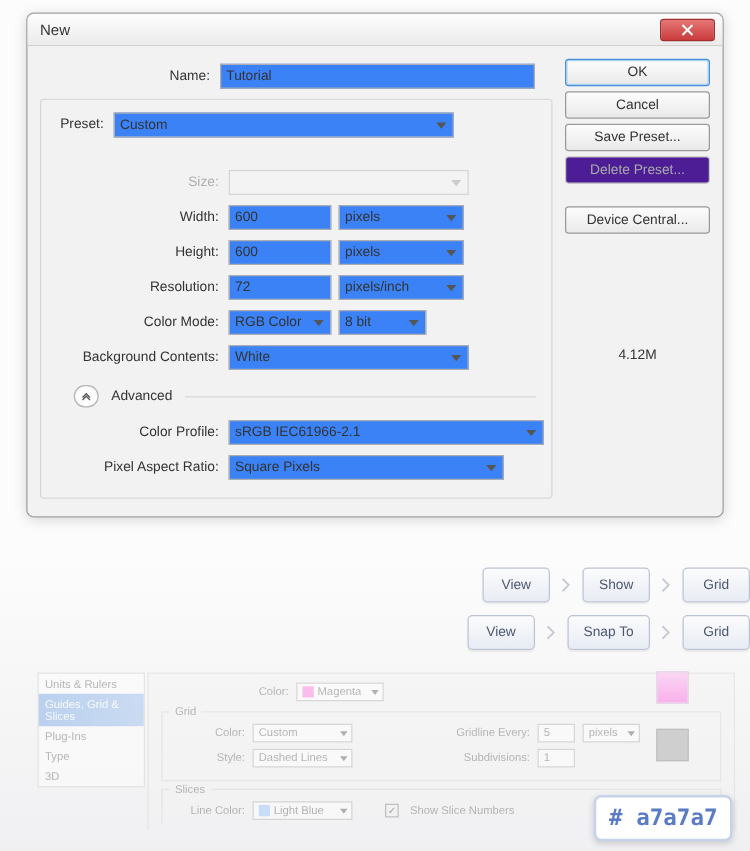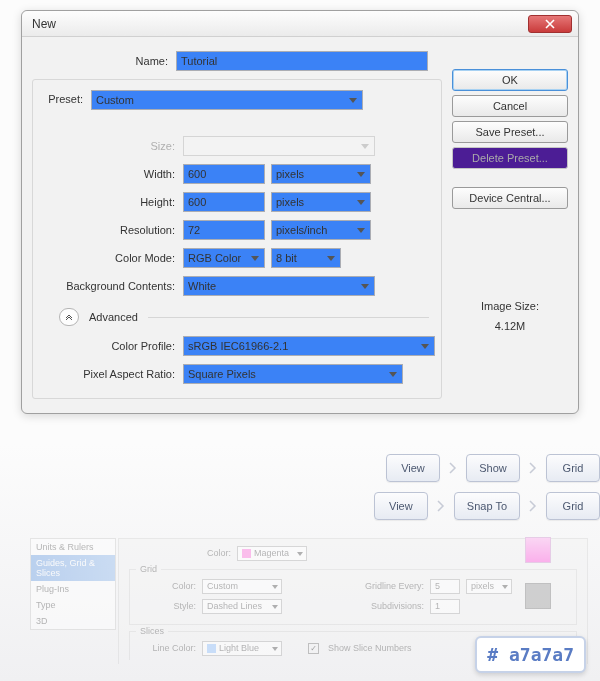--- a/index.html
+++ b/index.html
@@ -47,21 +47,21 @@
   .left-col { flex: 1; }
   .right-col { width: 116px; display: flex; flex-direction: column; gap: 4px; }
   .btn {
     height: 22px;
     background: linear-gradient(to bottom, #fdfdfd, #e9e9e9);
     border: 1px solid #9a9a9a;
     border-radius: 3px;
     display: flex; align-items: center; justify-content: center;
     font-size: 11px;
   }
-  .btn.default { border: 1px solid #4a90d9; box-shadow: 0 0 0 1px #a7d1f2 inset; margin-top: 22px; }
+  .btn.default { border: 1px solid #4a90d9; box-shadow: 0 0 0 1px #a7d1f2 inset; }
   .btn.disabled { color: #aaa; border-color: #c5c5c5; background: #4c1d95; }
   .form-row { display: flex; align-items: center; height: 28px; }
   .label { width: 144px; text-align: right; padding-right: 8px; color: #333; }
   .label.disabled { color: #b0b0b0; }
   .input, .select {
     height: 20px;
     background: #3b82f6;
     border: 1px solid #abadb3;
     padding: 0 4px;
     font: inherit;
@@ -261,21 +261,20 @@
       </div>
     </div>
     <div class="right-col">
       <div class="btn default">OK</div>
       <div class="btn">Cancel</div>
       <div class="btn">Save Preset...</div>
       <div class="btn disabled">Delete Preset...</div>
       <div style="height:10px"></div>
       <div class="btn">Device Central...</div>
       <div class="size-info">
-        <div>Image Size:</div>
         <div>4.12M</div>
       </div>
     </div>
   </div>
 </div>
 
 <div class="crumb-area">
   <div class="crumb-row">
     <div class="crumb-btn">View</div>
     <div class="chev-sep">

